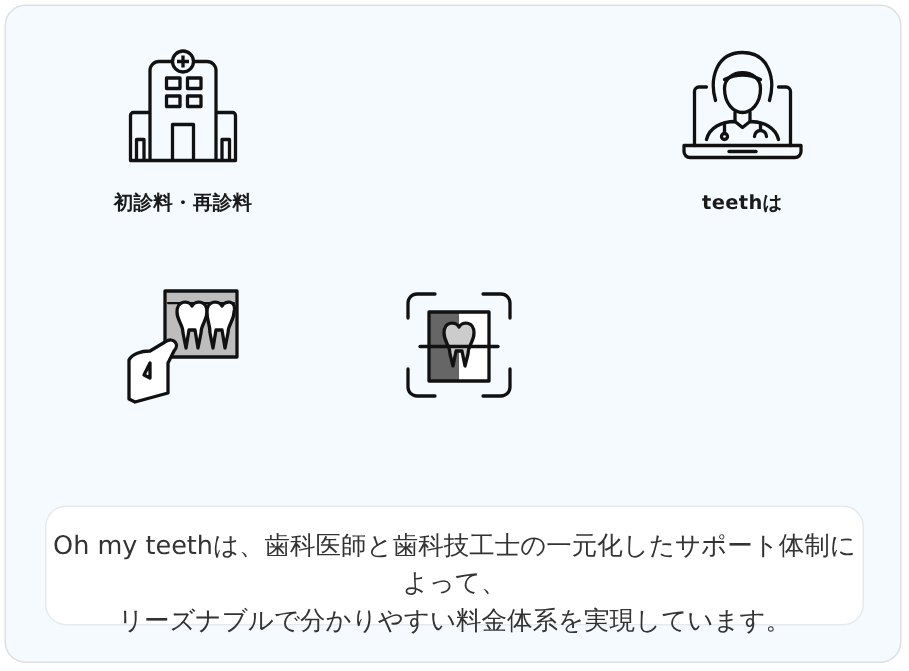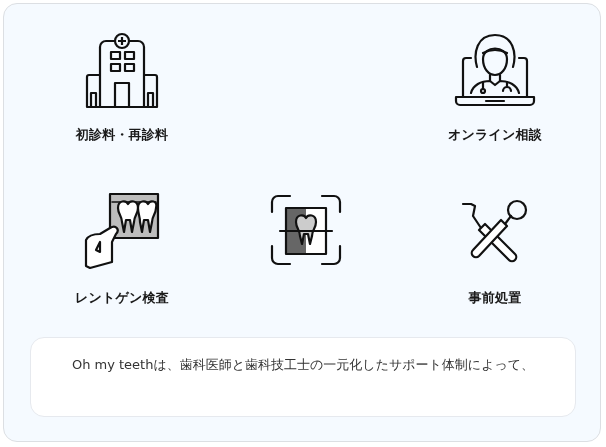--- a/index.html
+++ b/index.html
@@ -1,21 +1,21 @@
 <!DOCTYPE html>
 <html><head>
 <meta charset="utf-8">
 <style>
   html, body { margin:0; padding:0; background:#ffffff; }
   body { width:606px; height:447px; position:relative; overflow:hidden; font-family:"DejaVu Sans", sans-serif; }
   .card { position:absolute; left:3px; top:3px; width:598px; height:439px; background:#f5faff; border:1px solid #dcdfe3; border-radius:14px; box-sizing:border-box; }
   .item { position:absolute; width:160px; text-align:center; }
   .icon { display:block; margin:0 auto; }
   .label { position:absolute; left:0; width:160px; text-align:center; font-size:13px; font-weight:bold; color:#1a1a1a; letter-spacing:0.2px; }
-  .note { position:absolute; left:30px; top:337px; width:546px; height:80px; background:#ffffff; border:1px solid #e6e9ee; border-radius:14px; box-sizing:border-box; text-align:center; font-size:13px; color:#333333; line-height:25px; padding-top:14px; }
+  .note { position:absolute; left:30px; top:337px; width:546px; height:80px; background:#ffffff; border:1px solid #e6e9ee; border-radius:14px; box-sizing:border-box; text-align:center; font-size:17px; color:#333333; line-height:25px; padding-top:14px; }
   .note p { margin:0; }
 </style>
 </head>
 <body>
 
 <div class="card">
 
   <div class="item" style="left:38px; top:27px; height:120px;">
     <svg class="icon" width="80" height="80" viewBox="0 0 80 80" fill="none" stroke="#111" stroke-width="2.2" stroke-linejoin="round">
       <path d="M18 76 V16 a6 6 0 0 1 6 -6 H56 a6 6 0 0 1 6 6 V76"></path>
@@ -40,54 +40,44 @@
       <path d="M33 70 H51"></path>
       <path d="M24 36 C20 22 24 4 42 4 C60 4 64 22 60 36"></path>
       <path d="M30 28 C30 14 54 14 54 28 C54 38 48 44 42 44 C36 44 30 38 30 28 Z"></path>
       <path d="M30 22 Q42 16 54 22"></path>
       <path d="M37 44 V50 M47 44 V50"></path>
       <path d="M18 62 C20 54 28 50 37 50 L42 54 L47 50 C56 50 64 54 66 62"></path>
       <path d="M30 51 V58"></path>
         <circle cx="30" cy="60" r="2"></circle>
       <path d="M54 51 V56 M50 60 a4 4 0 0 1 8 0"></path>
     </svg>
-    <div class="label" style="top:95px;">オンライン相談</div>
+    <div class="label" style="top:95px;">teethは</div>
   </div>
 
   <div class="item" style="left:38px; top:188px; height:120px;">
     <svg class="icon" width="80" height="80" viewBox="0 0 80 80" fill="none" stroke="#111" stroke-width="2.2" stroke-linecap="round" stroke-linejoin="round">
       <rect x="28" y="2" width="48" height="44" fill="#bdbdbd"></rect>
       <path d="M30 10 H74" stroke-width="1.5"></path>
       <path d="M36 16 C36 8 44 8 46 12 C48 8 56 8 56 16 C56 22 52 24 52 30 L50 40 L48 28 L44 28 L42 40 L40 30 C40 24 36 22 36 16 Z" fill="#fff"></path>
       <path d="M56 16 C56 8 64 8 66 12 C68 8 76 8 74 16 C74 22 70 24 70 30 L68 40 L66 28 L62 28 L60 40 L58 30 C58 24 56 22 56 16 Z" fill="#fff"></path>
       <path d="M4 48 C6 44 12 42 18 42 L28 36 C34 32 38 38 34 42 L30 50 L30 70 L8 76 L4 74 Z" fill="#fff"></path>
       <path d="M14 58 L18 50 L18 60 Z"></path>
     </svg>
-    <div class="label" style="top:97px;">レントゲン検査</div>
   </div>
 
   <div class="item" style="left:222px; top:188px; height:120px;">
     <svg class="icon" width="76" height="76" viewBox="0 0 76 76" fill="none" stroke="#111" stroke-width="2.2" stroke-linecap="round" stroke-linejoin="round">
       <path d="M4 20 V10 a6 6 0 0 1 6 -6 H22 M54 4 H66 a6 6 0 0 1 6 6 V20 M72 54 V66 a6 6 0 0 1 -6 6 H54 M22 72 H10 a6 6 0 0 1 -6 -6 V54"></path>
       <rect x="18" y="16" width="20" height="46" fill="#666" stroke="none"></rect>
       <rect x="38" y="16" width="20" height="46" fill="#fff" stroke="none"></rect>
       <rect x="18" y="16" width="40" height="46"></rect>
       <path d="M28 30 C28 22 36 22 38 26 C40 22 48 22 48 30 C48 36 44 38 44 44 L42 52 L40 42 L36 42 L34 52 L32 44 C32 38 28 36 28 30 Z" fill="#ccc"></path>
       <path d="M12 39 H64"></path>
     </svg>
   </div>
 
-  <div class="item" style="left:411px; top:188px; height:120px;">
-    <svg class="icon" width="80" height="80" viewBox="0 0 80 80" fill="none" stroke="#111" stroke-width="2.2" stroke-linecap="round" stroke-linejoin="round">
-      <path d="M8 12 H16 L20 14 L18 24 L26 36"></path>
-      <path d="M26 36 L30 32 L60 62 a4 4 0 0 1 -6 6 L24 38 Z" fill="#fff"></path>
-      <circle cx="62" cy="18" r="9"></circle>
-      <path d="M56 24 L50 32"></path>
-      <path d="M50 32 L46 28 L18 58 a4 4 0 0 0 6 6 L52 34 Z" fill="#fff"></path>
-    </svg>
-    <div class="label" style="top:97px;">事前処置</div>
-  </div>
 
 </div>
 
 <div class="note">
   <p>Oh my teethは、歯科医師と歯科技工士の一元化したサポート体制によって、</p>
+  <p>リーズナブルで分かりやすい料金体系を実現しています。</p>
 </div>
 
 </body></html>

